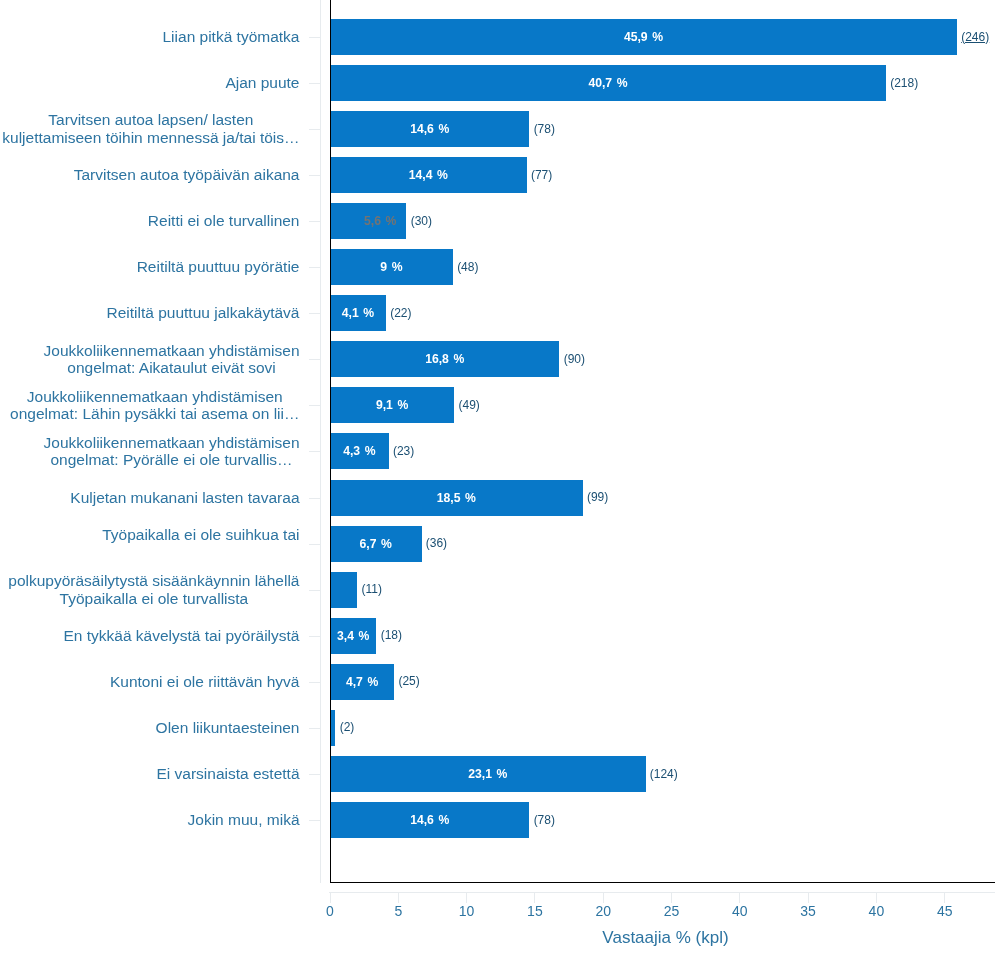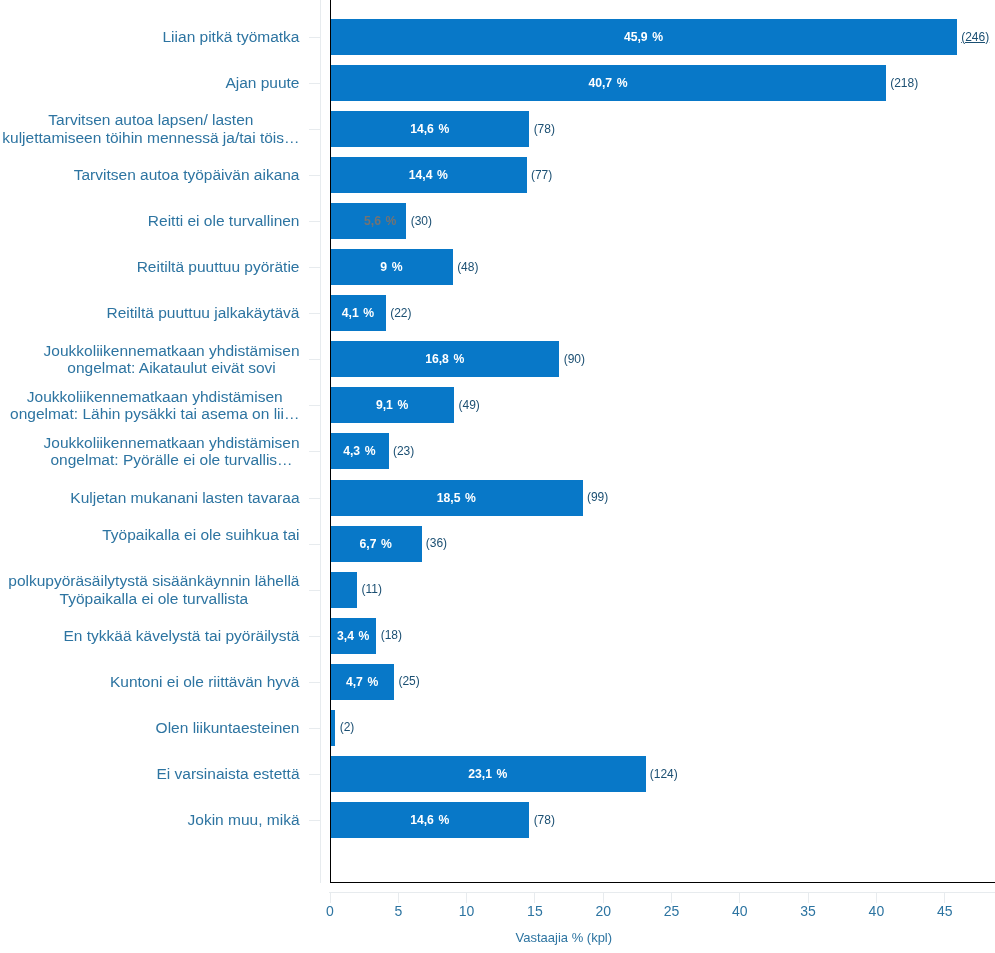--- a/index.html
+++ b/index.html
@@ -11,21 +11,21 @@
   .bar{position:absolute;}
   .vlabel{position:absolute;font-weight:bold;font-size:12.2px;word-spacing:1.2px;text-align:center;
           white-space:nowrap;line-height:12px;}
   .count{position:absolute;font-size:12px;white-space:nowrap;line-height:12px;}
   .cat{position:absolute;font-size:15.5px;text-align:right;line-height:17.8px;}
   .ytick{position:absolute;height:1px;}
   .yaxisline{position:absolute;width:1px;}
   .xaxisline{position:absolute;height:1px;}
   .xtick{position:absolute;width:1px;}
   .xticklabel{position:absolute;font-size:14px;text-align:center;white-space:nowrap;line-height:14px;}
-  .xaxistitle{position:absolute;font-size:13px;text-align:left;white-space:nowrap;line-height:14px;}
+  .xaxistitle{position:absolute;font-size:17px;text-align:center;white-space:nowrap;line-height:14px;}
 </style>
 </head>
 <body>
 
 <div id="chart">
 
   <div class="plot-border-left" id="axis-left" style="left: 329.5px; top: 0px; width: 1.5px; height: 883px; background: rgb(0, 0, 0);"></div>
   <div class="plot-border-bottom" id="axis-bottom" style="left: 329.5px; top: 881.8px; width: 665.5px; height: 1.4px; background: rgb(0, 0, 0);"></div>
   <div class="yaxisline" id="y-guide" style="left: 320px; top: 0px; height: 883px; background: rgb(231, 235, 238);"></div>
   <div class="xaxisline" id="x-guide" style="left: 329px; top: 892px; width: 666px; background: rgb(231, 235, 238);"></div>

